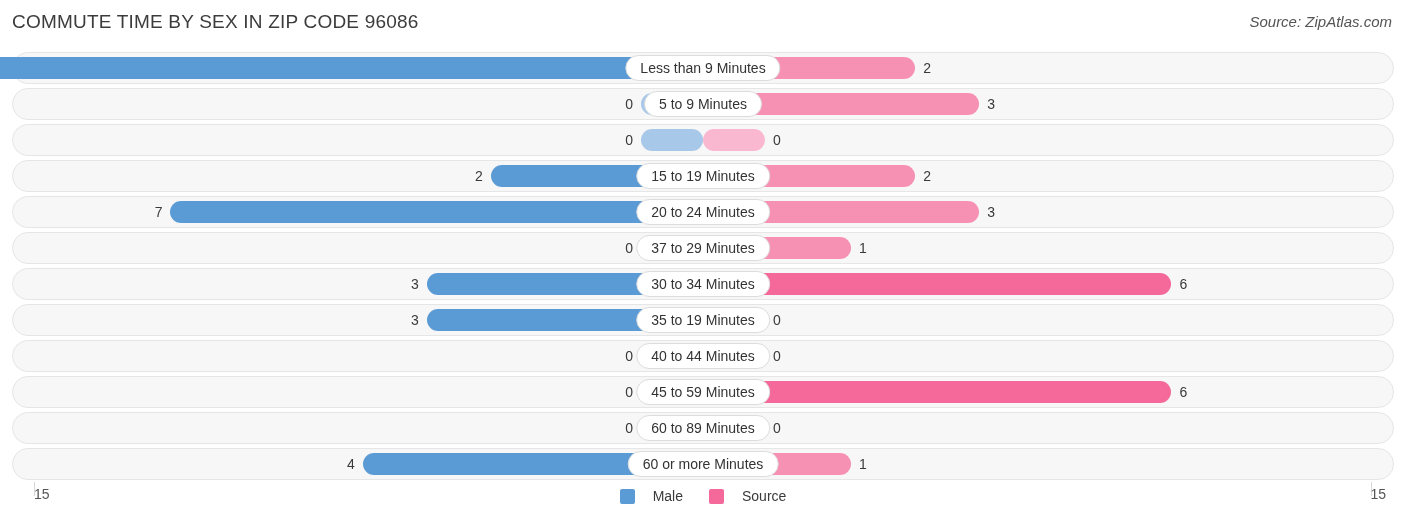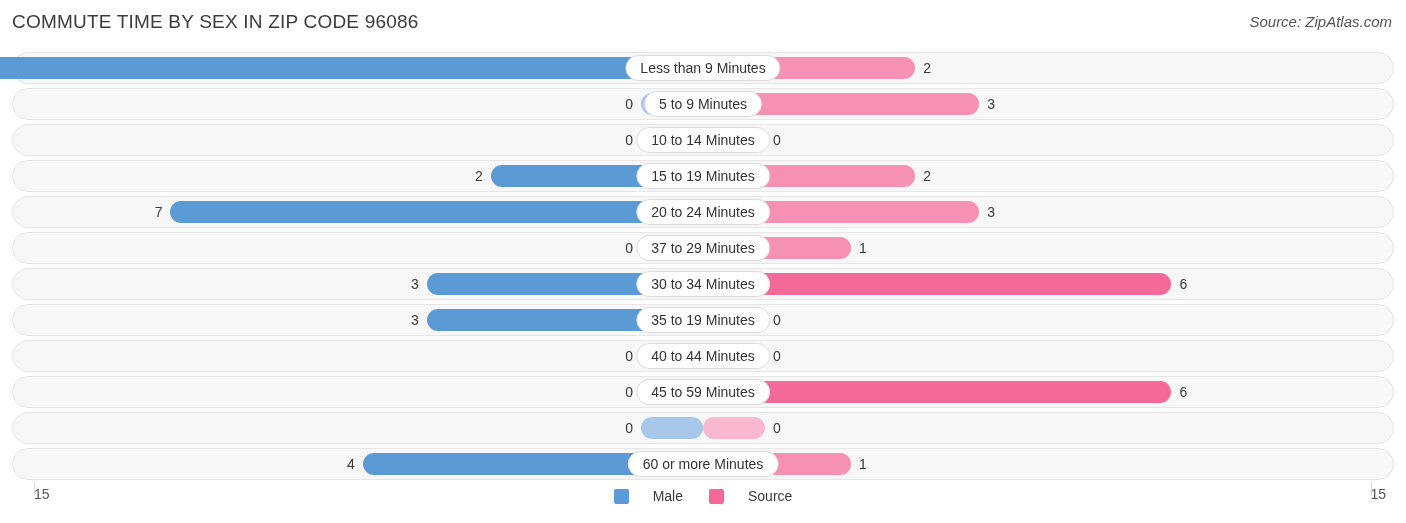--- a/index.html
+++ b/index.html
@@ -91,21 +91,21 @@
   .axis-line{
     position:absolute;left:22px;top:-2px;width:1px;height:14px;background:#d9d9d9;
   }
   .axis-line.r{left:auto;right:22px;}
 
   .legend{
     position:absolute;left:0;right:0;top:0;
     display:flex;justify-content:center;align-items:center;gap:26px;
     height:24px;
   }
-  .legend-item{display:flex;align-items:center;gap:24px;}
+  .legend-item{display:flex;align-items:center;gap:18px;}
   .swatch{width:15px;height:15px;border-radius:2px;display:block;}
   .legend-label{font-size:14px;color:#3a3a3a;line-height:1;}
 </style>
 </head>
 <body>
 
 <div class="page">
 
   <div class="header">
     <div class="title">COMMUTE TIME BY SEX IN ZIP CODE 96086</div>
@@ -129,21 +129,20 @@
           <div class="val" style="left: calc(50% + 284.228px);">3</div>
           <div class="pill">5 to 9 Minutes</div>
         </div>
       </div>
       <div class="row">
         <div class="row-inner">
           <div class="bar male" style="width: 62px; background: rgb(168, 200, 234);"></div>
           <div class="bar female" style="width: 62px; background: rgb(250, 184, 208);"></div>
           <div class="val" style="right: calc(50% + 70px);">0</div>
           <div class="val" style="left: calc(50% + 70px);">0</div>
-          <div class="pill">10 to 14 Minutes</div>
         </div>
       </div>
       <div class="row">
         <div class="row-inner">
           <div class="bar male" style="width: 212.152px; background: rgb(91, 155, 213);"></div>
           <div class="bar female" style="width: 212.152px; background: rgb(247, 145, 180);"></div>
           <div class="val" style="right: calc(50% + 220.152px);">2</div>
           <div class="val" style="left: calc(50% + 220.152px);">2</div>
           <div class="pill">15 to 19 Minutes</div>
         </div>
@@ -201,20 +200,21 @@
           <div class="val" style="left: calc(50% + 476.456px);">6</div>
           <div class="pill">45 to 59 Minutes</div>
         </div>
       </div>
       <div class="row">
         <div class="row-inner">
           <div class="bar male" style="width: 62px; background: rgb(168, 200, 234);"></div>
           <div class="bar female" style="width: 62px; background: rgb(250, 184, 208);"></div>
           <div class="val" style="right: calc(50% + 70px);">0</div>
           <div class="val" style="left: calc(50% + 70px);">0</div>
+          <div class="pill">60 to 89 Minutes</div>
         </div>
       </div>
       <div class="row">
         <div class="row-inner">
           <div class="bar male" style="width: 340.304px; background: rgb(91, 155, 213);"></div>
           <div class="bar female" style="width: 148.076px; background: rgb(247, 145, 180);"></div>
           <div class="val" style="right: calc(50% + 348.304px);">4</div>
           <div class="val" style="left: calc(50% + 156.076px);">1</div>
           <div class="pill">60 or more Minutes</div>
         </div>

